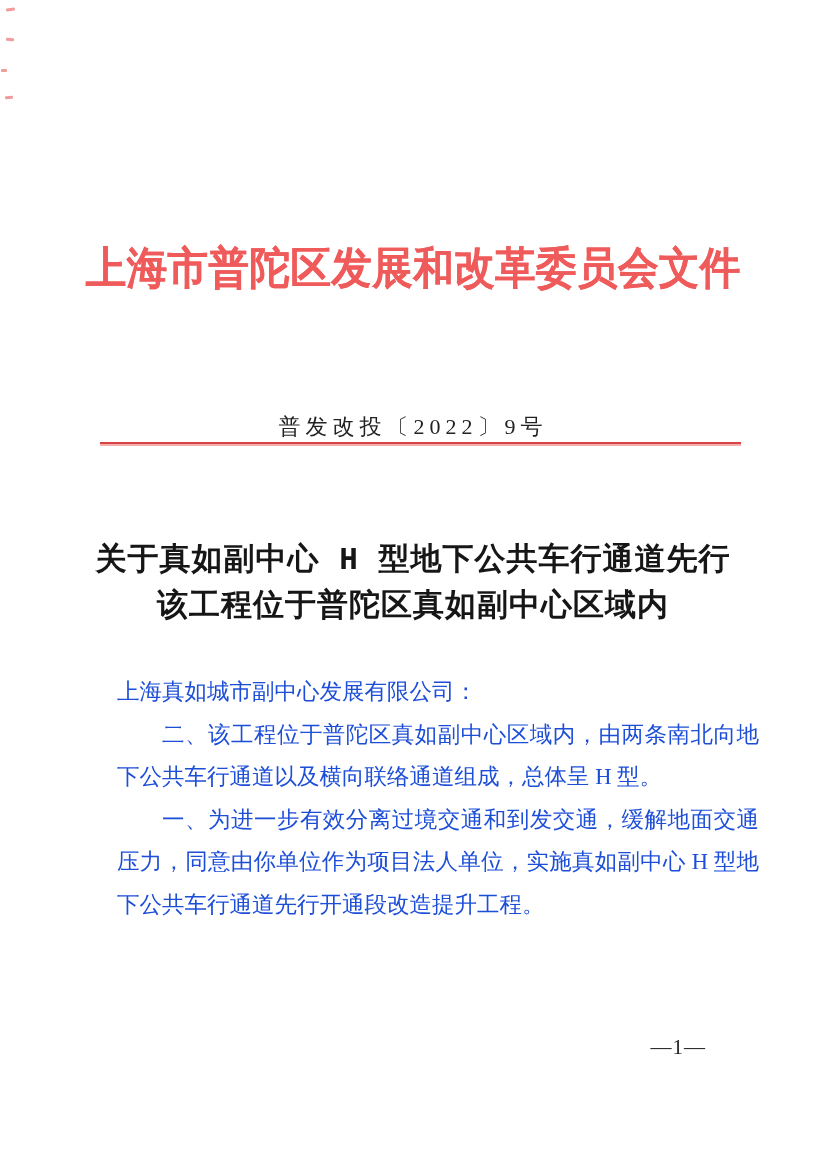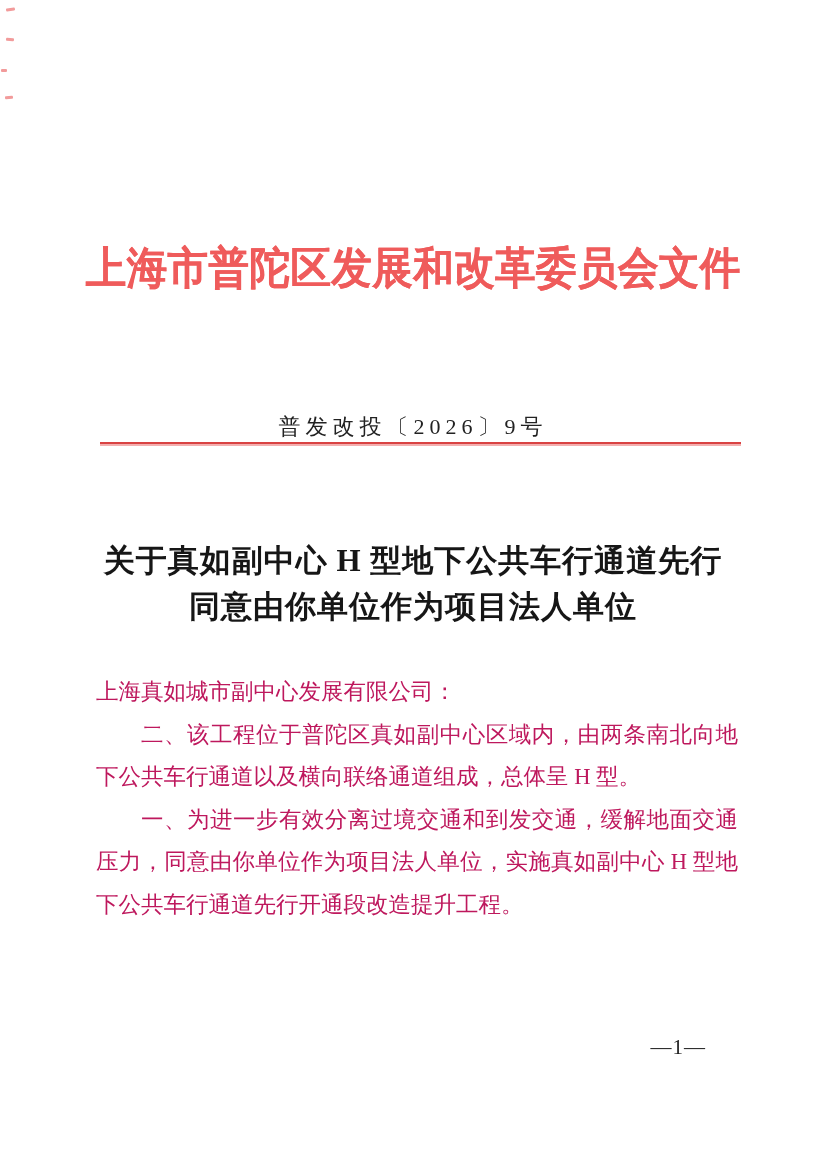--- a/index.html
+++ b/index.html
@@ -69,30 +69,31 @@
     position: absolute;
     top: 538px;
     left: 60px;
     width: 706px;
     text-align: center;
     font-size: 31px;
     line-height: 46px;
     font-weight: 700;
     color: #161616;
     letter-spacing: 1px;
+    font-family: Liberation Mono, monospace;
   }
   .body-text {
     position: absolute;
     top: 671px;
-    left: 96px;
+    left: 117px;
     width: 642px;
     font-size: 22.5px;
     line-height: 42.6px;
     text-align: justify;
-    color: #be185d;
+    color: #1d4ed8;
   }
   .body-text p {
     margin: 0;
     padding: 0;
     text-indent: 2em;
   }
   .body-text p.salutation {
     text-indent: 0;
   }
   .page-number {
@@ -110,27 +111,27 @@
 
 <div class="page">
 
   <span class="speck s1"></span>
   <span class="speck s2"></span>
   <span class="speck s3"></span>
   <span class="speck s4"></span>
 
   <div class="agency-title">上海市普陀区发展和改革委员会文件</div>
 
-  <div class="doc-number">普发改投〔2026〕9号</div>
+  <div class="doc-number">普发改投〔2022〕9号</div>
 
   <div class="red-rule"></div>
 
   <div class="doc-title">
     <div>关于真如副中心 H 型地下公共车行通道先行</div>
-    <div>同意由你单位作为项目法人单位</div>
+    <div>该工程位于普陀区真如副中心区域内</div>
   </div>
 
   <div class="body-text">
     <p class="salutation">上海真如城市副中心发展有限公司：</p>
     <p>二、该工程位于普陀区真如副中心区域内，由两条南北向地下公共车行通道以及横向联络通道组成，总体呈 H 型。</p>
     <p>一、为进一步有效分离过境交通和到发交通，缓解地面交通压力，同意由你单位作为项目法人单位，实施真如副中心 H 型地下公共车行通道先行开通段改造提升工程。</p>
   </div>
 
   <div class="page-number">—1—</div>
 

